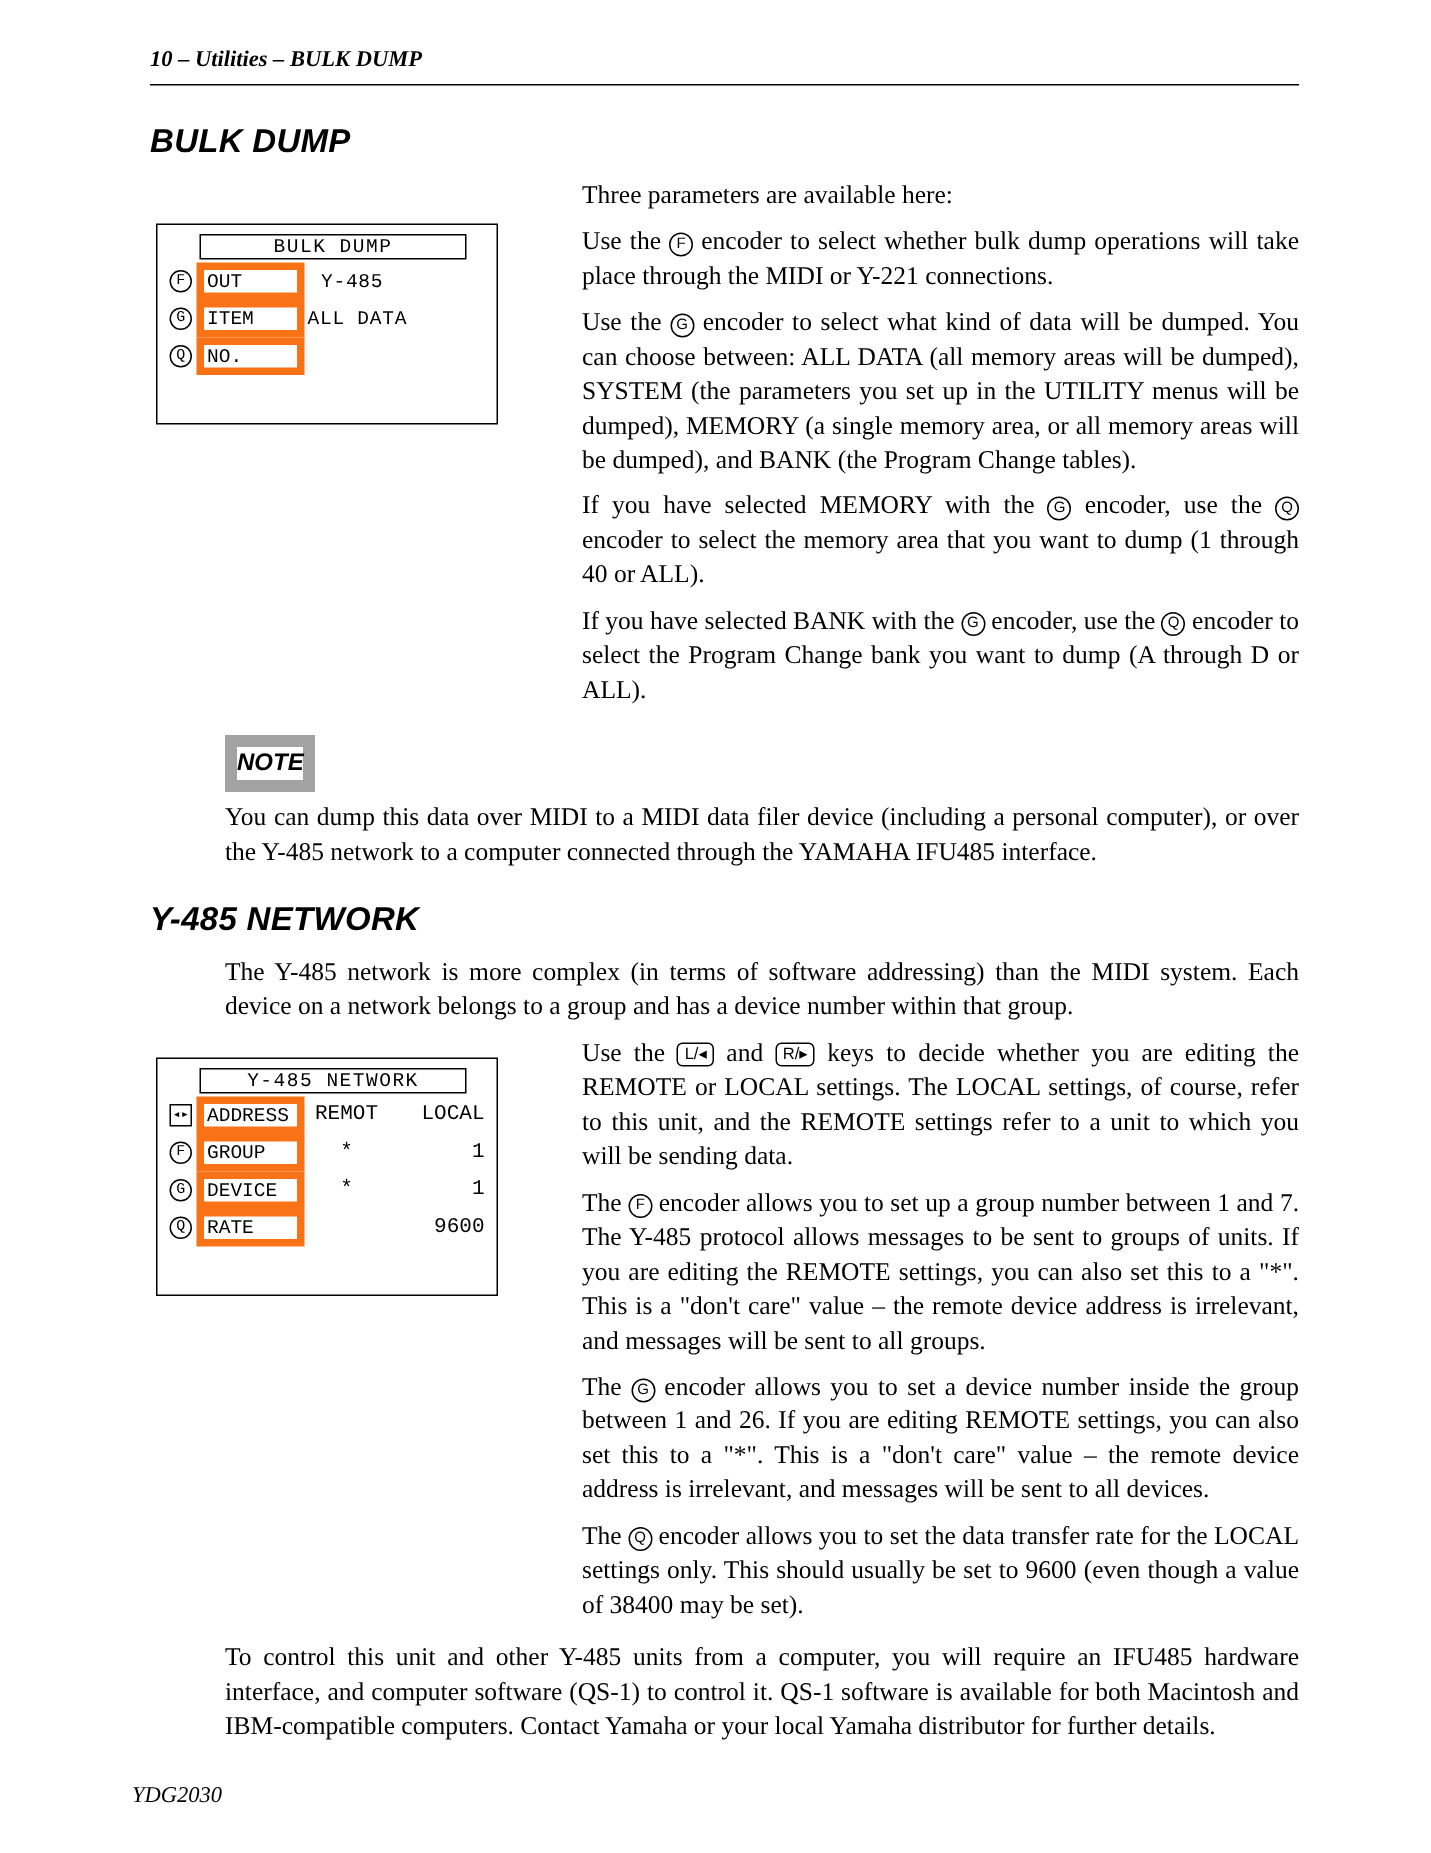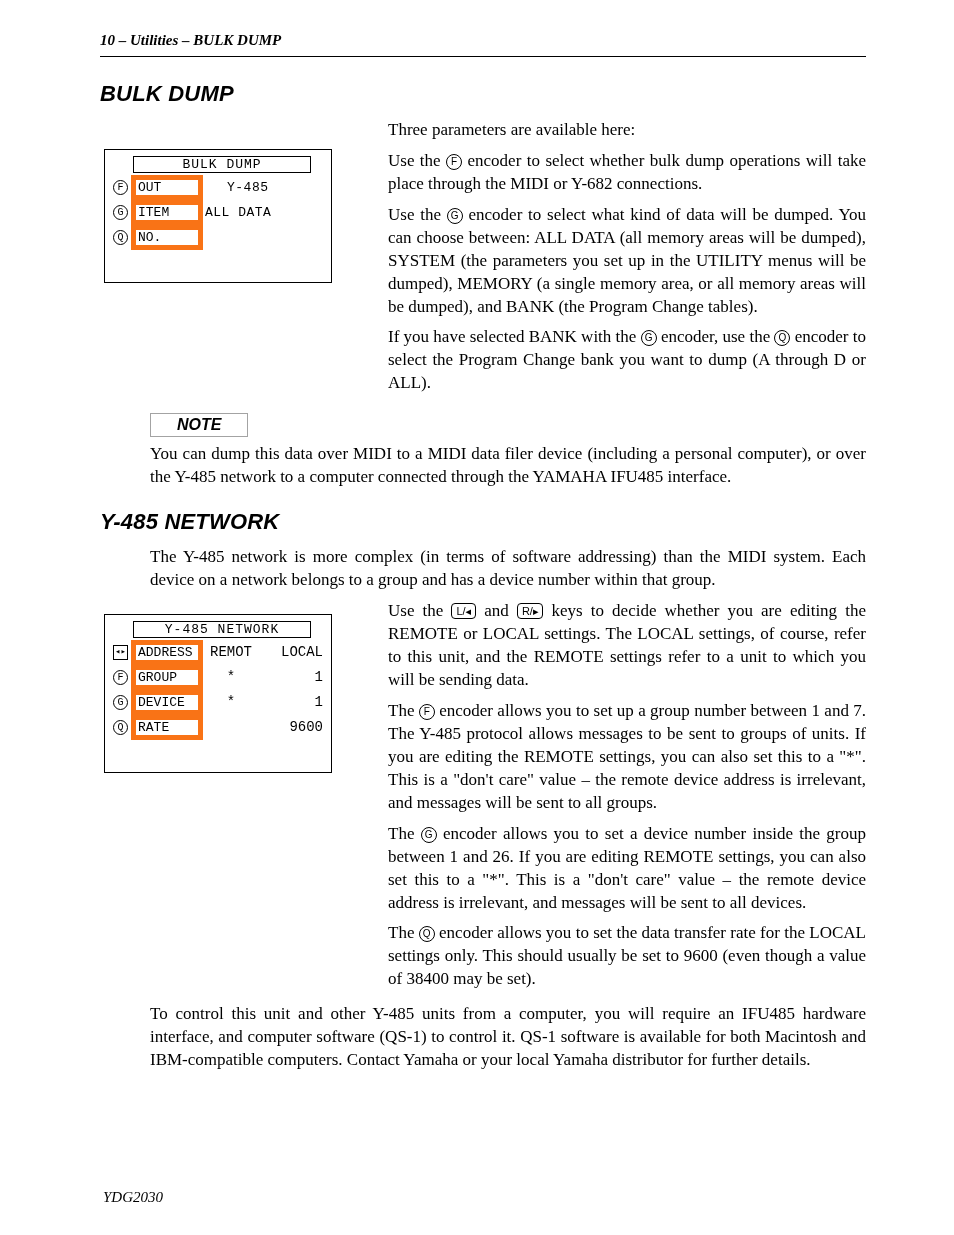--- a/index.html
+++ b/index.html
@@ -37,26 +37,26 @@
     margin: 0 0 10px 0;
     letter-spacing: .2px;
   }
   .row { display: flex; }
   .col-left { flex: 0 0 288px; }
   .col-right { flex: 1; text-align: justify; }
   .col-right p { margin: 0 0 8px 0; }
   .body-indent { margin-left: 50px; text-align: justify; }
   .body-indent p { margin: 0 0 8px 0; }
   .note-box {
-    border: 1px solid #a3a3a3;
+    border: 8px solid #a3a3a3;
     display: inline-block;
     font-family: "Trebuchet MS", Arial, sans-serif;
     font-weight: bold;
     font-style: italic;
-    padding: 0 26px;
+    padding: 0 0;
     font-size: 16px;
     margin: 10px 0 6px 50px;
   }
   .enc {
     display: inline-block;
     border: 1px solid #000;
     border-radius: 50%;
     width: 14px; height: 14px;
     line-height: 14px;
     font-size: 10px;
@@ -119,21 +119,21 @@
     white-space: nowrap;
     font-size: 13px;
   }
   .lcd-val { font-size: 13px; letter-spacing: .5px; }
   .lcd-two-col { display:flex; flex:1;}
   .lcd-two-col span:first-child { flex:1; text-align:center;}
   .lcd-two-col span:last-child { width:44px; text-align:right;margin-left:22px;}
   .footer {
     position: absolute;
     bottom: 28px;
-    left: 103px;
+    left: 88px;
     font-style: italic;
     font-size: 15px;
   }
 </style>
 </head>
 <body>
 
 <div class="page">
 
   <div class="running-head">10 – Utilities – BULK DUMP</div>
@@ -142,38 +142,39 @@
   
   <h1 class="section">BULK DUMP</h1>
 
   <div class="row">
     <div class="col-left">
       <div class="lcd">
         <div class="lcd-title">BULK DUMP</div>
         <div class="lcd-row">
           <span class="lcd-enc">F</span>
           <span class="lcd-label">OUT</span>
-          <span class="lcd-val" style="margin-left:22px">Y-485</span>
+          <span class="lcd-val" style="margin-left:9px">Y-485</span>
         </div>
         <div class="lcd-row">
           <span class="lcd-enc">G</span>
           <span class="lcd-label">ITEM</span>
           <span class="lcd-val">ALL DATA</span>
         </div>
         <div class="lcd-row">
           <span class="lcd-enc">Q</span>
           <span class="lcd-label">NO.</span>
           <span class="lcd-val"></span>
         </div>
       </div>
     </div>
     <div class="col-right">
       <p>Three parameters are available here:</p>
-      <p><span>Use the </span><span class="enc">F</span><span> encoder to select whether bulk dump operations will take place through the MIDI or Y-682 connections.</span></p>
+      <p><span>Use the </span><span class="enc">F</span><span> encoder to select whether bulk dump operations will take place through the MIDI or Y-221 connections.</span></p>
       <p><span>Use the </span><span class="enc">G</span><span> encoder to select what kind of data will be dumped. You can choose between: ALL DATA (all memory areas will be dumped), SYSTEM (the parameters you set up in the UTILITY menus will be dumped), MEMORY (a single memory area, or all memory areas will be dumped), and BANK (the Program Change tables).</span></p>
+      <p><span>If you have selected MEMORY with the </span><span class="enc">G</span><span> encoder, use the </span><span class="enc">Q</span><span> encoder to select the memory area that you want to dump (1 through 40 or ALL).</span></p>
       <p><span>If you have selected BANK with the </span><span class="enc">G</span><span> encoder, use the </span><span class="enc">Q</span><span> encoder to select the Program Change bank you want to dump (A through D or ALL).</span></p>
     </div>
   </div>
 
   <div class="note-box">NOTE</div>
   <div class="body-indent">
     <p>You can dump this data over MIDI to a MIDI data filer device (including a personal computer), or over the Y-485 network to a computer connected through the YAMAHA IFU485 interface.</p>
   </div>
 
   

